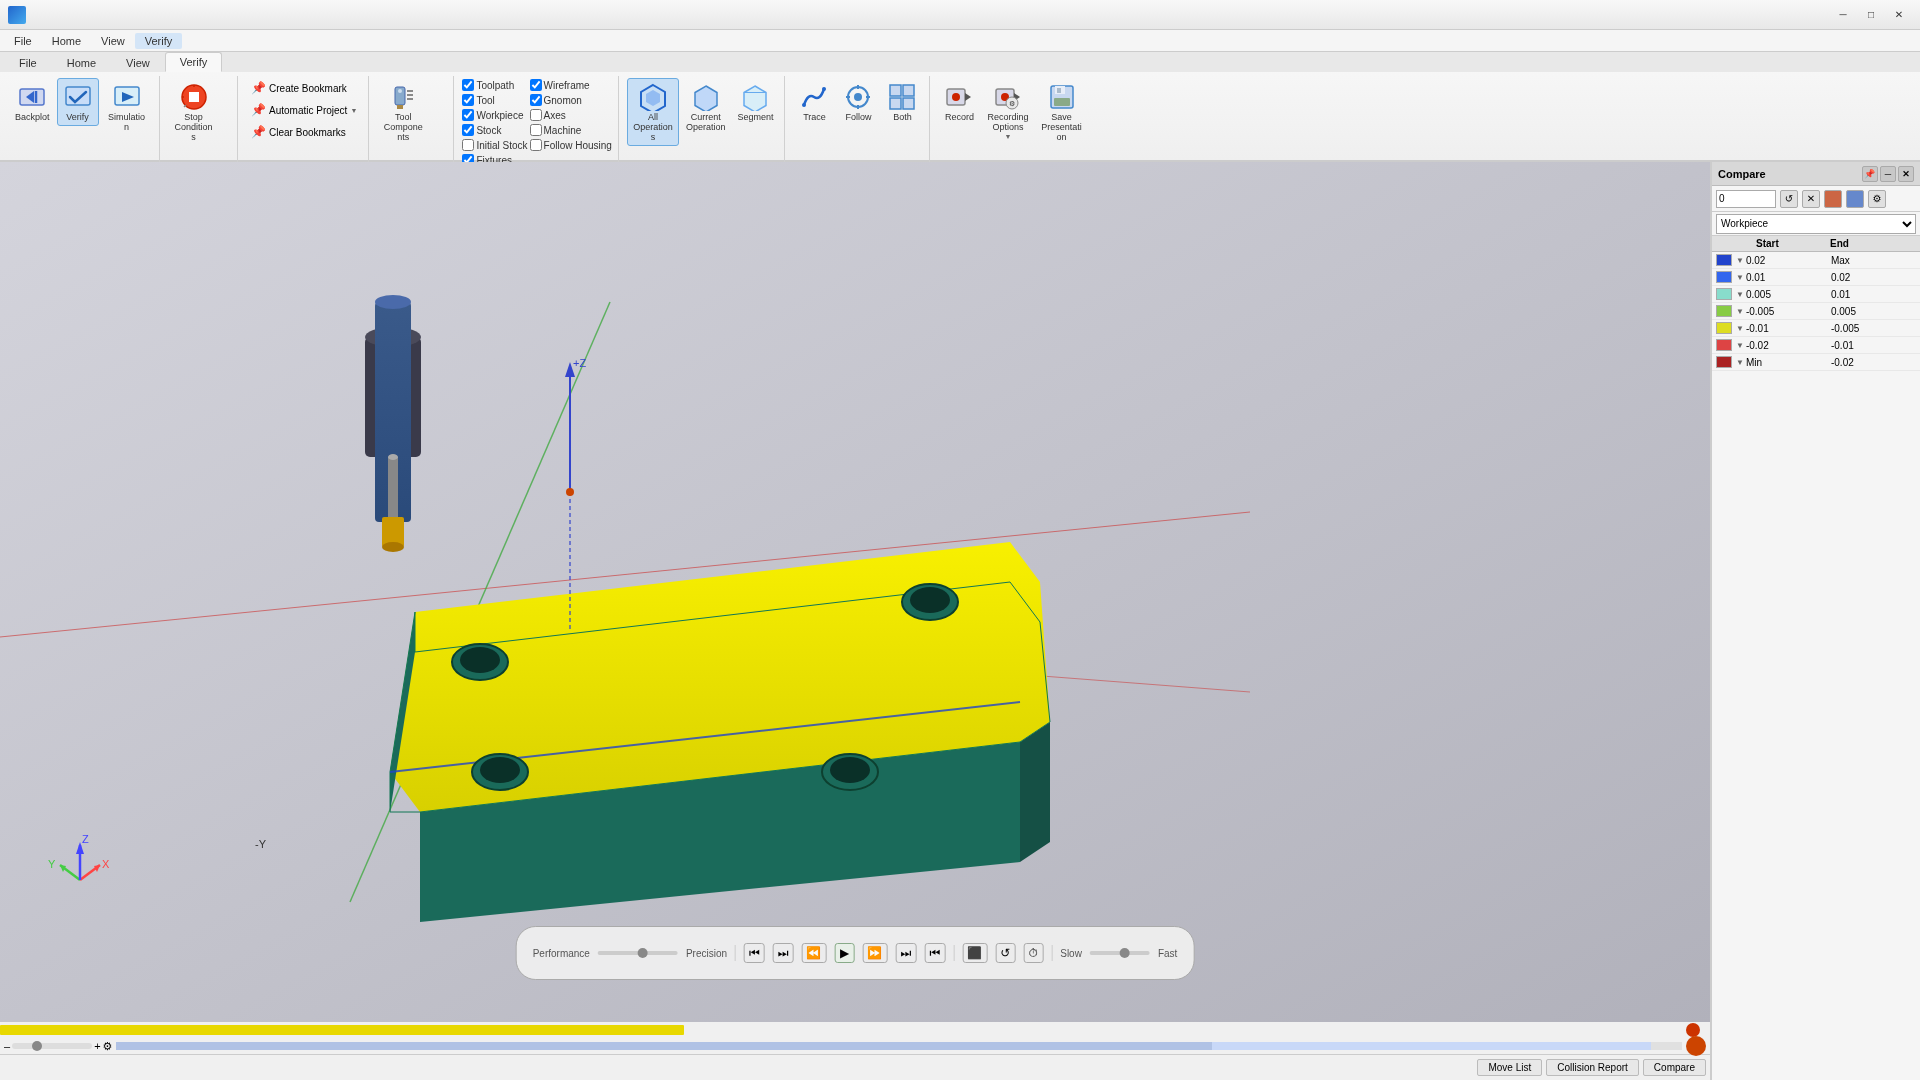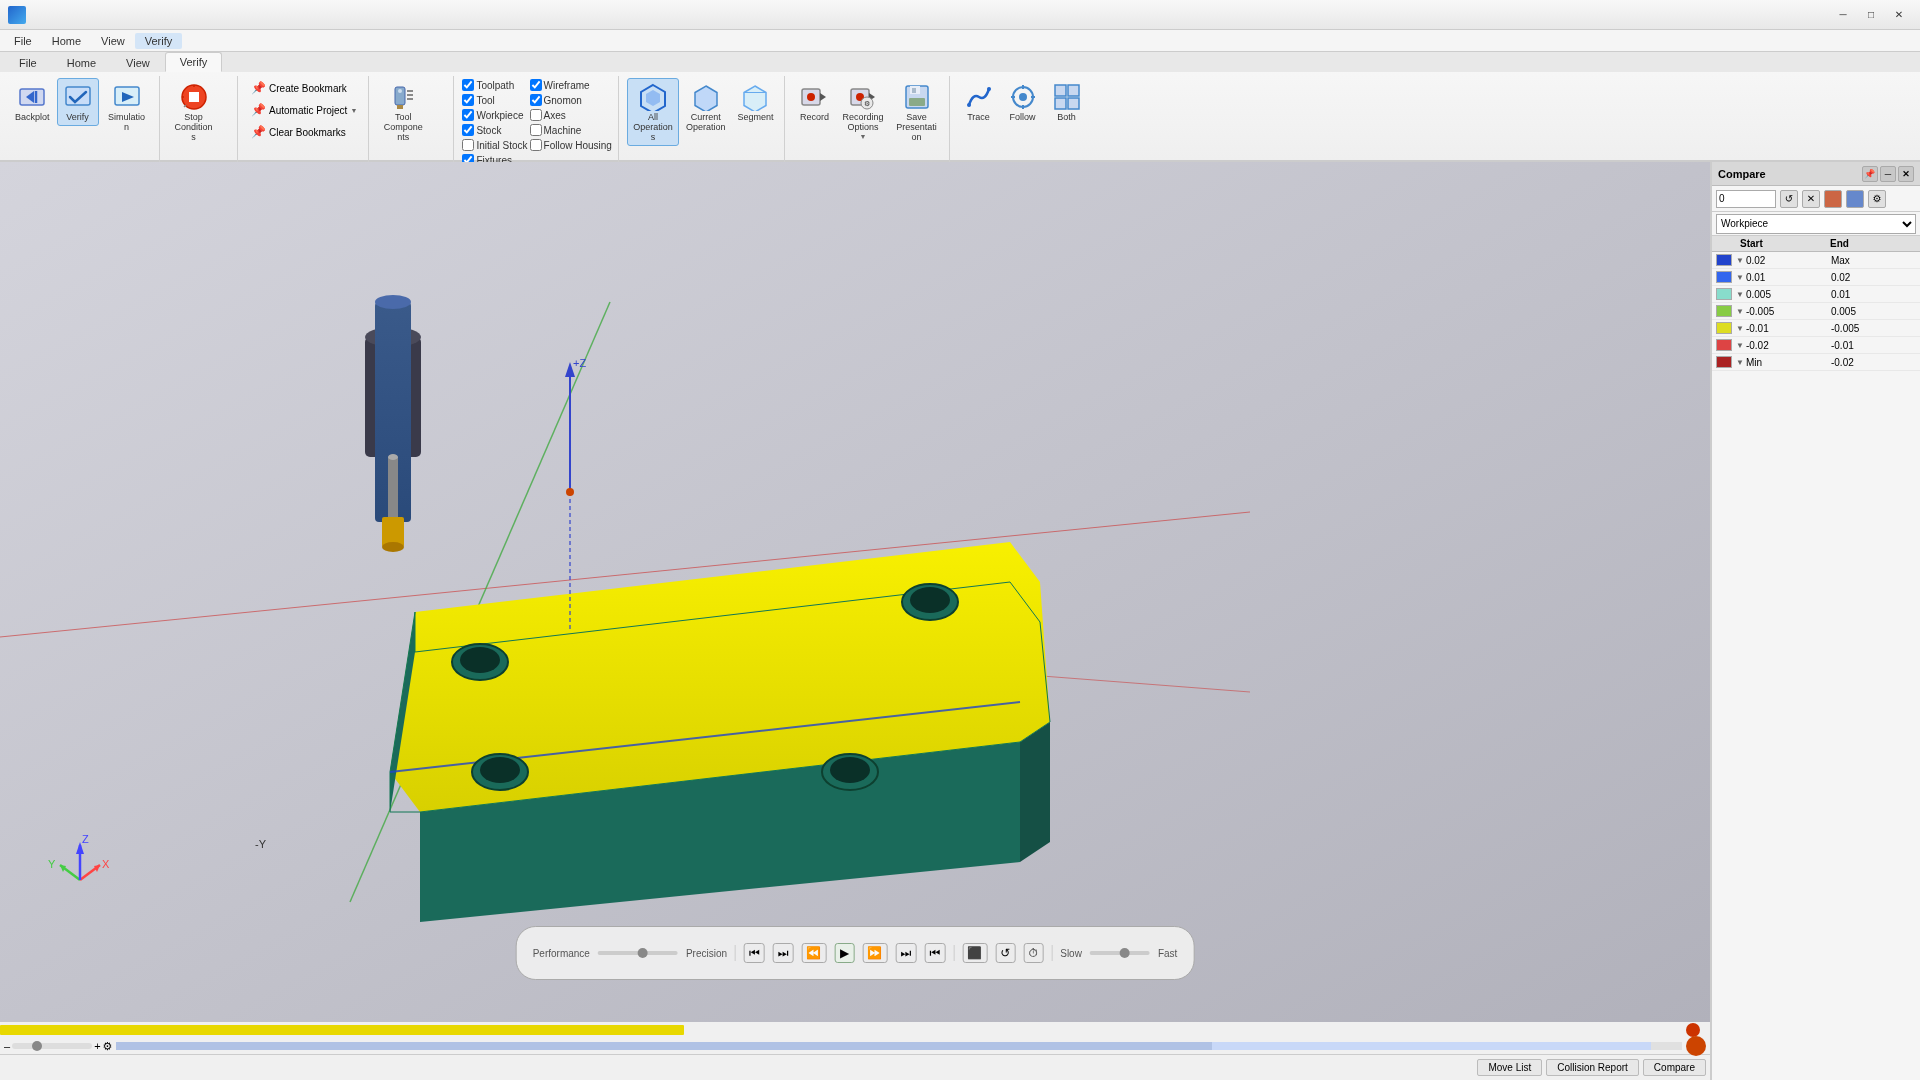--- a/index.html
+++ b/index.html
@@ -423,21 +423,21 @@
       background: white;
     }
     #compare-table {
       flex: 1;
       overflow-y: auto;
     }
     .compare-table-header {
       display: flex;
       background: #e0e0e0;
       border-bottom: 1px solid #bbb;
-      padding: 2px 0;
+      padding: 2px 16px;
       font-size: 10px;
       font-weight: bold;
     }
     .compare-table-header .col-swatch { width: 28px; }
     .compare-table-header .col-start { flex: 1; }
     .compare-table-header .col-end { flex: 1; }
     .compare-row {
       display: flex;
       align-items: center;
       padding: 2px 4px;
@@ -666,60 +666,20 @@
         </div>
       </div>
       <div class="ribbon-group-label">Operations</div>
     </div>
 
     <div class="ribbon-group">
       <div class="ribbon-group-content">
         <div class="ribbon-btn">
           <div class="btn-icon">
             <svg width="28" height="28" viewBox="0 0 28 28">
-              <rect x="2" y="6" width="18" height="16" rx="2" fill="#d8d8e8" stroke="#888" stroke-width="1.5"></rect>
-              <polygon points="20,10 26,14 20,18" fill="#555"></polygon>
-              <circle cx="11" cy="14" r="4" fill="#cc2200"></circle>
-            </svg>
-          </div>
-          <div class="btn-label">Record</div>
-        </div>
-        <div class="ribbon-btn" style="position:relative;">
-          <div class="btn-icon">
-            <svg width="28" height="28" viewBox="0 0 28 28">
-              <rect x="2" y="6" width="18" height="16" rx="2" fill="#d8d8e8" stroke="#888" stroke-width="1.5"></rect>
-              <polygon points="20,10 26,14 20,18" fill="#555"></polygon>
-              <circle cx="11" cy="14" r="4" fill="#cc2200"></circle>
-              <circle cx="18" cy="20" r="6" fill="#e8e8e8" stroke="#888" stroke-width="1"></circle>
-              <text x="15" y="23" font-size="7" fill="#333">⚙</text>
-            </svg>
-          </div>
-          <div class="btn-label">Recording<br>Options</div>
-          <span style="font-size:7px;color:#666;">▼</span>
-        </div>
-        <div class="ribbon-btn">
-          <div class="btn-icon">
-            <svg width="28" height="28" viewBox="0 0 28 28">
-              <rect x="3" y="3" width="22" height="22" rx="2" fill="#c8d8f0" stroke="#4488cc" stroke-width="1.5"></rect>
-              <rect x="7" y="3" width="10" height="8" fill="#e8eef8"></rect>
-              <rect x="6" y="15" width="16" height="8" rx="1" fill="#8aaa88"></rect>
-              <rect x="9" y="5" width="4" height="5" fill="#aabbcc"></rect>
-            </svg>
-          </div>
-          <div class="btn-label">Save<br>Presentation</div>
-        </div>
-      </div>
-      <div class="ribbon-group-label">Demonstration Tools</div>
-    </div>
-
-    <div class="ribbon-group">
-      <div class="ribbon-group-content">
-        <div class="ribbon-btn">
-          <div class="btn-icon">
-            <svg width="28" height="28" viewBox="0 0 28 28">
               <path d="M4 22 Q8 10 14 14 Q20 18 24 6" stroke="#2266cc" stroke-width="2.5" fill="none" stroke-linecap="round"></path>
               <circle cx="4" cy="22" r="2" fill="#2266cc"></circle>
               <circle cx="24" cy="6" r="2" fill="#2266cc"></circle>
             </svg>
           </div>
           <div class="btn-label">Trace</div>
         </div>
         <div class="ribbon-btn">
           <div class="btn-icon">
             <svg width="28" height="28" viewBox="0 0 28 28">
@@ -739,20 +699,60 @@
               <rect x="2" y="2" width="11" height="11" fill="#c8d8f0" stroke="#4488cc" stroke-width="1.5"></rect>
               <rect x="15" y="2" width="11" height="11" fill="#c8d8f0" stroke="#4488cc" stroke-width="1.5"></rect>
               <rect x="2" y="15" width="11" height="11" fill="#c8d8f0" stroke="#4488cc" stroke-width="1.5"></rect>
               <rect x="15" y="15" width="11" height="11" fill="#c8d8f0" stroke="#4488cc" stroke-width="1.5"></rect>
             </svg>
           </div>
           <div class="btn-label">Both</div>
         </div>
       </div>
       <div class="ribbon-group-label">Toolpath</div>
+    </div>
+
+    <div class="ribbon-group">
+      <div class="ribbon-group-content">
+        <div class="ribbon-btn">
+          <div class="btn-icon">
+            <svg width="28" height="28" viewBox="0 0 28 28">
+              <rect x="2" y="6" width="18" height="16" rx="2" fill="#d8d8e8" stroke="#888" stroke-width="1.5"></rect>
+              <polygon points="20,10 26,14 20,18" fill="#555"></polygon>
+              <circle cx="11" cy="14" r="4" fill="#cc2200"></circle>
+            </svg>
+          </div>
+          <div class="btn-label">Record</div>
+        </div>
+        <div class="ribbon-btn" style="position:relative;">
+          <div class="btn-icon">
+            <svg width="28" height="28" viewBox="0 0 28 28">
+              <rect x="2" y="6" width="18" height="16" rx="2" fill="#d8d8e8" stroke="#888" stroke-width="1.5"></rect>
+              <polygon points="20,10 26,14 20,18" fill="#555"></polygon>
+              <circle cx="11" cy="14" r="4" fill="#cc2200"></circle>
+              <circle cx="18" cy="20" r="6" fill="#e8e8e8" stroke="#888" stroke-width="1"></circle>
+              <text x="15" y="23" font-size="7" fill="#333">⚙</text>
+            </svg>
+          </div>
+          <div class="btn-label">Recording<br>Options</div>
+          <span style="font-size:7px;color:#666;">▼</span>
+        </div>
+        <div class="ribbon-btn">
+          <div class="btn-icon">
+            <svg width="28" height="28" viewBox="0 0 28 28">
+              <rect x="3" y="3" width="22" height="22" rx="2" fill="#c8d8f0" stroke="#4488cc" stroke-width="1.5"></rect>
+              <rect x="7" y="3" width="10" height="8" fill="#e8eef8"></rect>
+              <rect x="6" y="15" width="16" height="8" rx="1" fill="#8aaa88"></rect>
+              <rect x="9" y="5" width="4" height="5" fill="#aabbcc"></rect>
+            </svg>
+          </div>
+          <div class="btn-label">Save<br>Presentation</div>
+        </div>
+      </div>
+      <div class="ribbon-group-label">Demonstration Tools</div>
     </div>
 
   </div>
 </div>
 
 <div id="main-area">
 
   <div id="viewport">
 
     <svg id="scene-svg" xmlns="http://www.w3.org/2000/svg">

